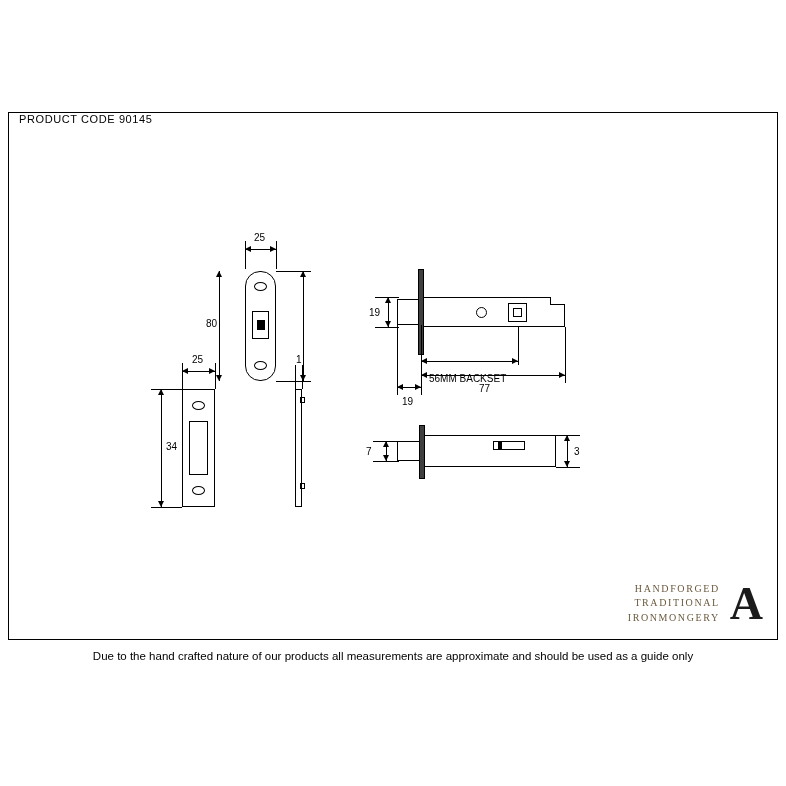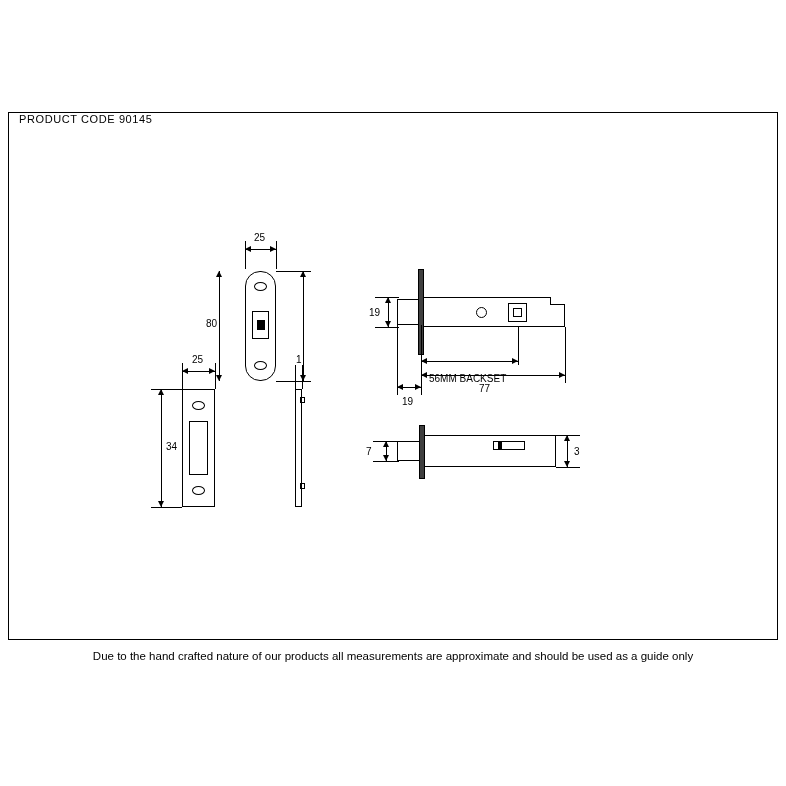--- a/index.html
+++ b/index.html
@@ -232,16 +232,24 @@
   <div class="arrow down" style="left:374px; top:342px;"></div>
   <div class="dim-label" style="left:357px; top:333px;">7</div>
 
   <div class="hline ext" style="left:547px; top:322px; width:24px;"></div>
   <div class="hline ext" style="left:547px; top:354px; width:24px;"></div>
   <div class="vline" style="left:558px; top:322px; height:32px;"></div>
   <div class="arrow up" style="left:555px; top:322px;"></div>
   <div class="arrow down" style="left:555px; top:348px;"></div>
   <div class="dim-label" style="left:565px; top:333px;">3</div>
 
+  <div class="logo">
+    <div class="logo-text">
+      <div>HANDFORGED</div>
+      <div>TRADITIONAL</div>
+      <div>IRONMONGERY</div>
+    </div>
+    <div class="logo-mark">A</div>
+  </div>
 
 </div>
 
 <div class="footer">Due to the hand crafted nature of our products all measurements are approximate and should be used as a guide only</div>
 
 </body></html>

